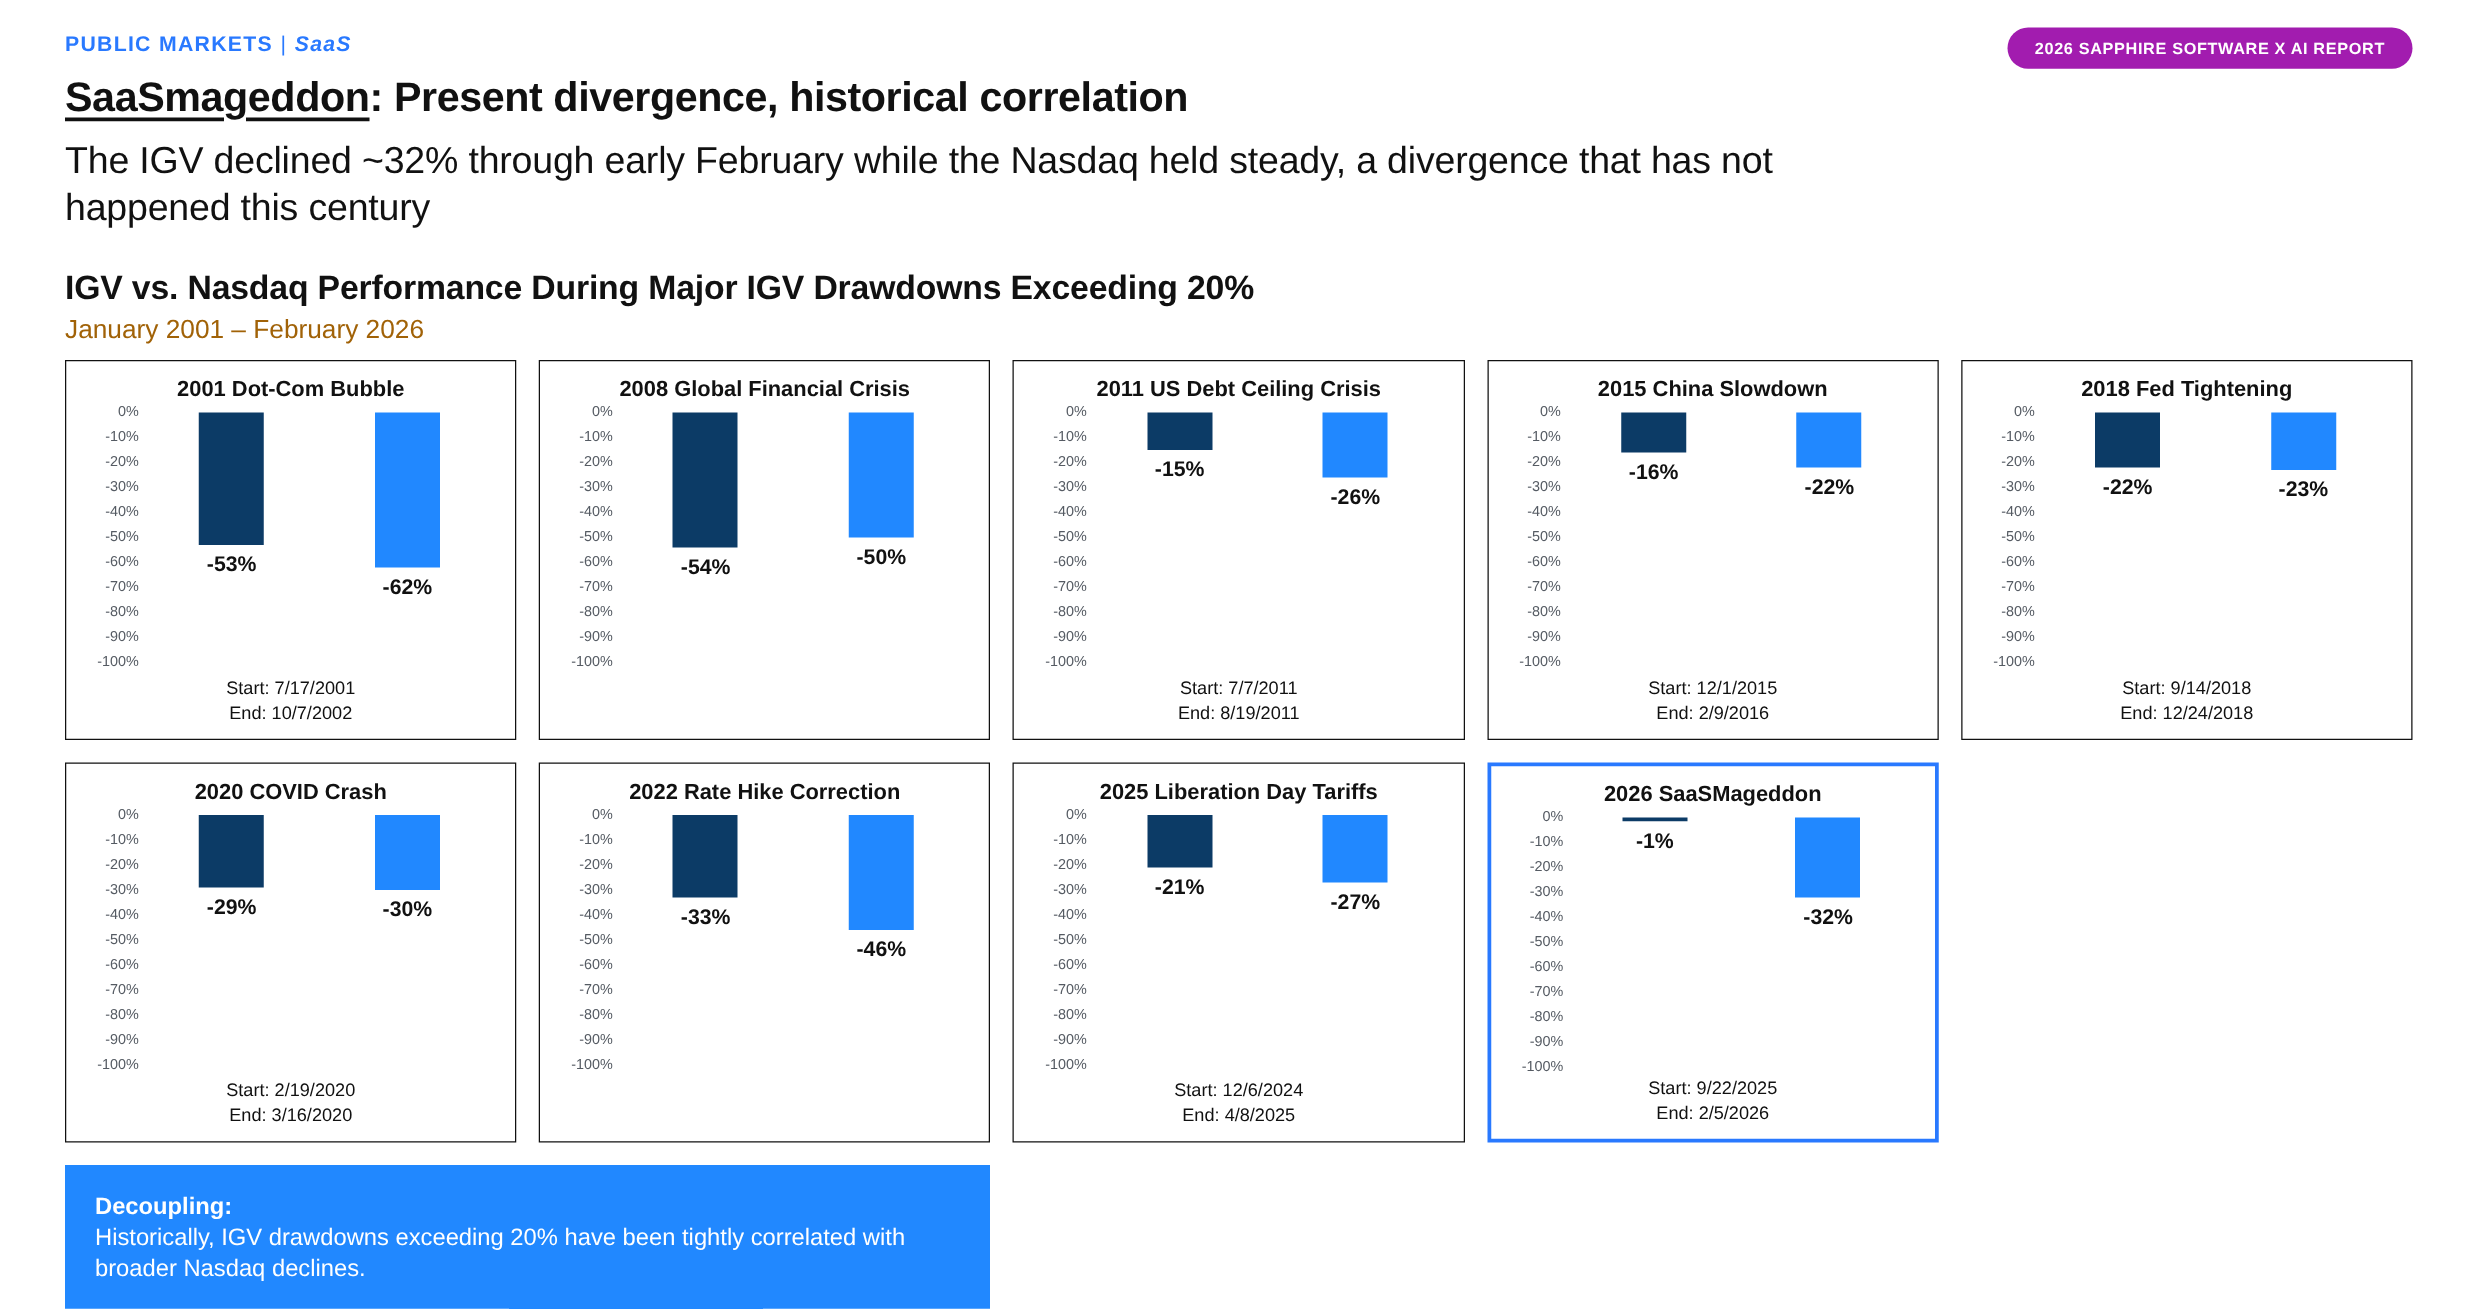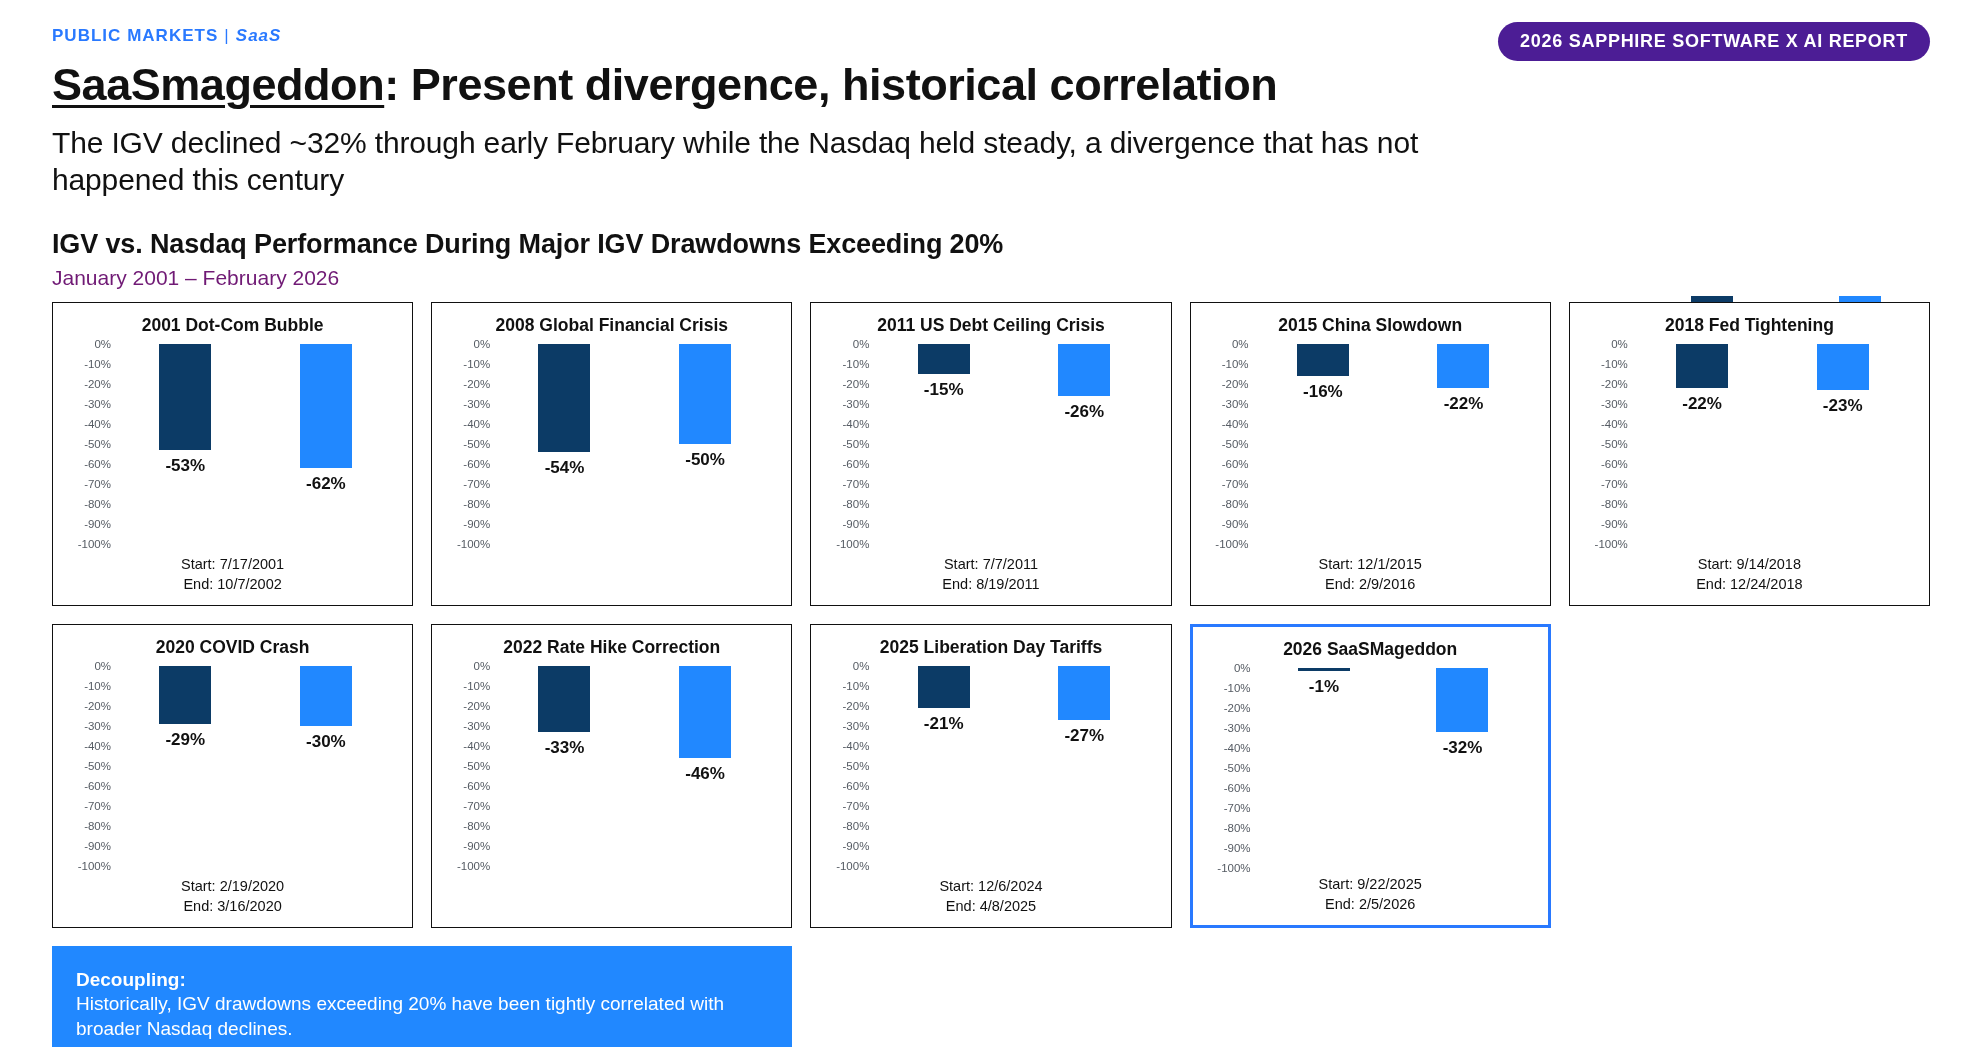--- a/index.html
+++ b/index.html
@@ -26,32 +26,32 @@
     color: #2979FF;
     margin-bottom: 14px;
   }
   .kicker .sep { color: #2979FF; font-weight: 400; margin: 0 6px; }
   .kicker .sub { font-style: italic; font-weight: 700; }
 
   .report-pill {
     position: absolute;
     top: 22px;
     right: 52px;
-    background: #4c1d95;
+    background: #a21caf;
     color: #ffffff;
-    font-size: 18px;
+    font-size: 13px;
     font-weight: 700;
     letter-spacing: 0.04em;
     padding: 9px 22px;
     border-radius: 20px;
     white-space: nowrap;
   }
 
   .title {
-    font-size: 45px;
+    font-size: 33px;
     font-weight: 700;
     letter-spacing: -0.01em;
     line-height: 1.1;
     margin-bottom: 14px;
   }
   .title .lead {
     text-decoration: underline;
     text-underline-offset: 5px;
     text-decoration-thickness: 3px;
   }
@@ -66,21 +66,21 @@
   }
 
   .chart-title {
     font-size: 27px;
     font-weight: 700;
     letter-spacing: -0.005em;
     margin-bottom: 6px;
   }
   .chart-subtitle {
     font-size: 21px;
-    color: #701a75;
+    color: #a16207;
     margin-bottom: 12px;
   }
 
   
   .legend {
     position: absolute;
     top: 296px;
     right: 56px;
     display: flex;
     align-items: center;

